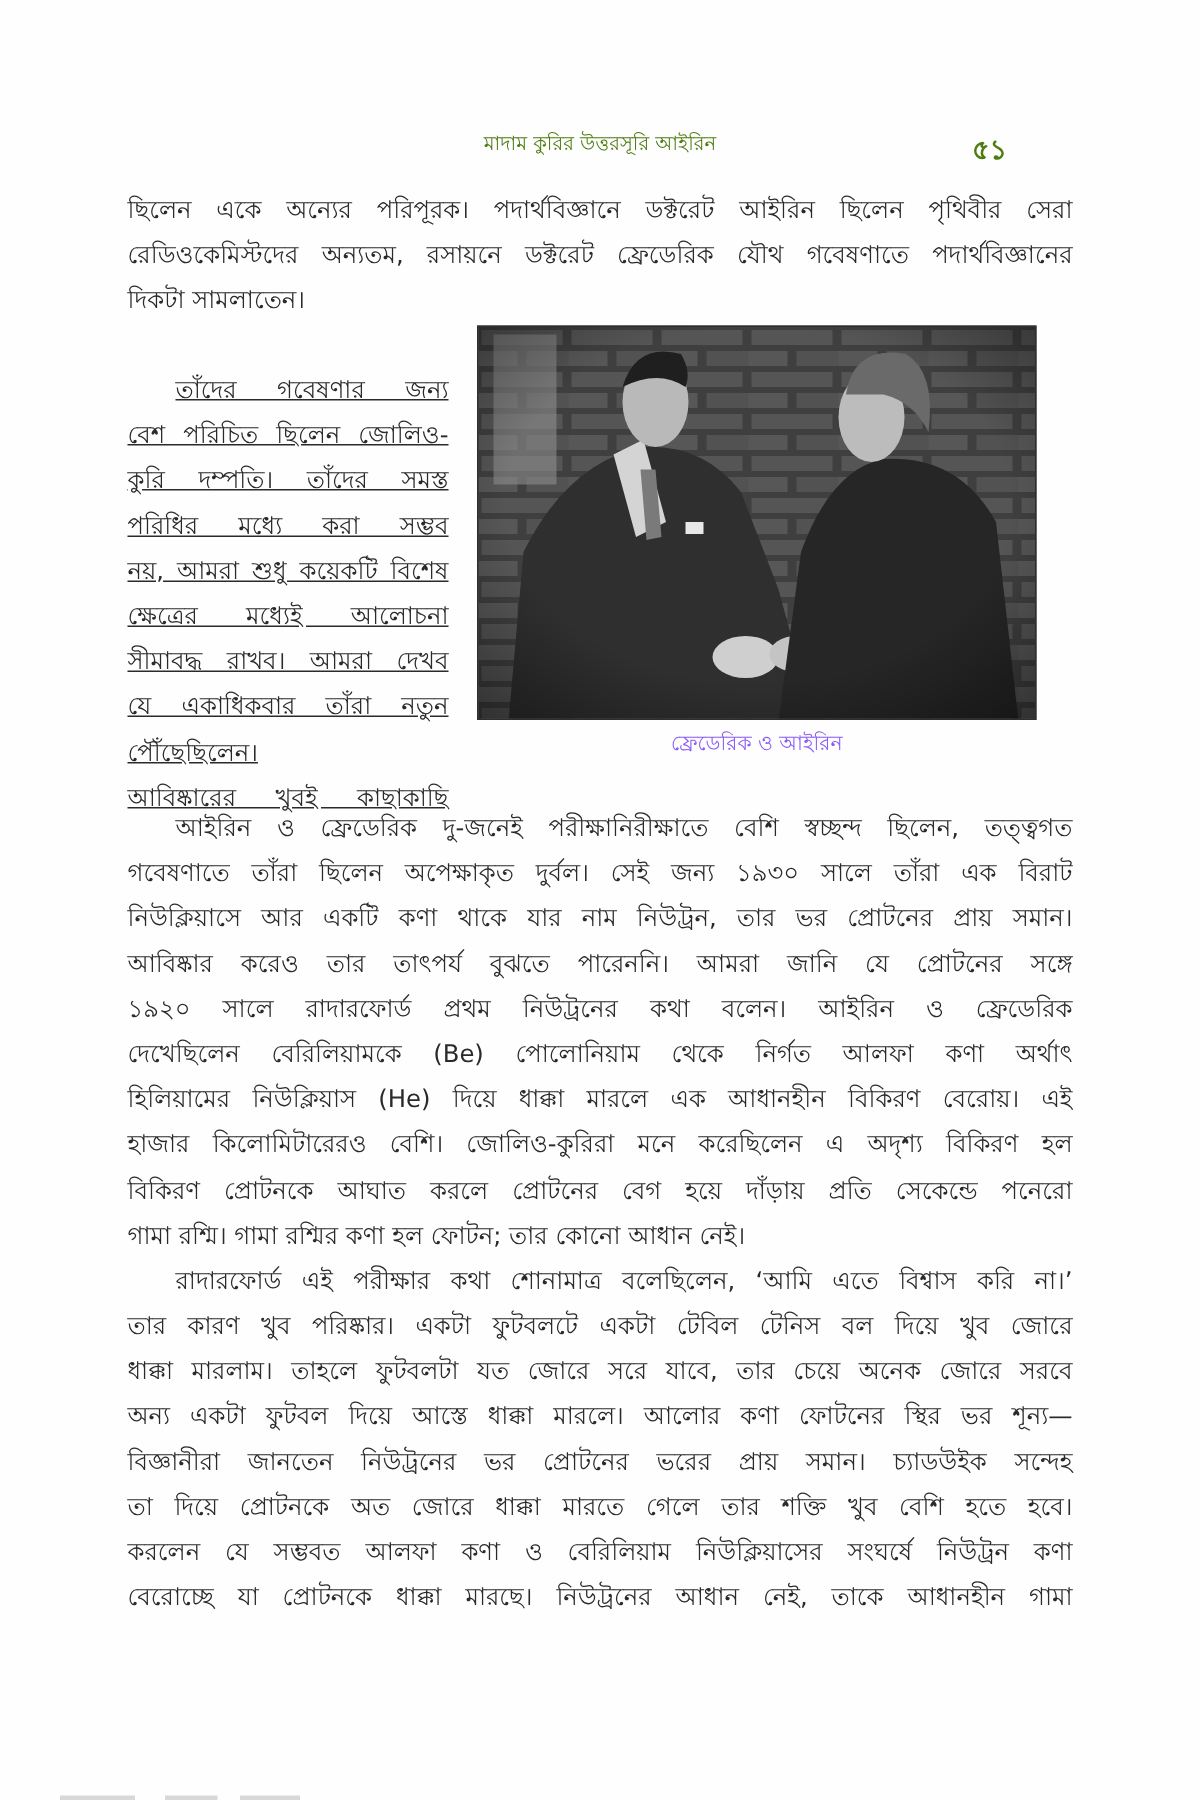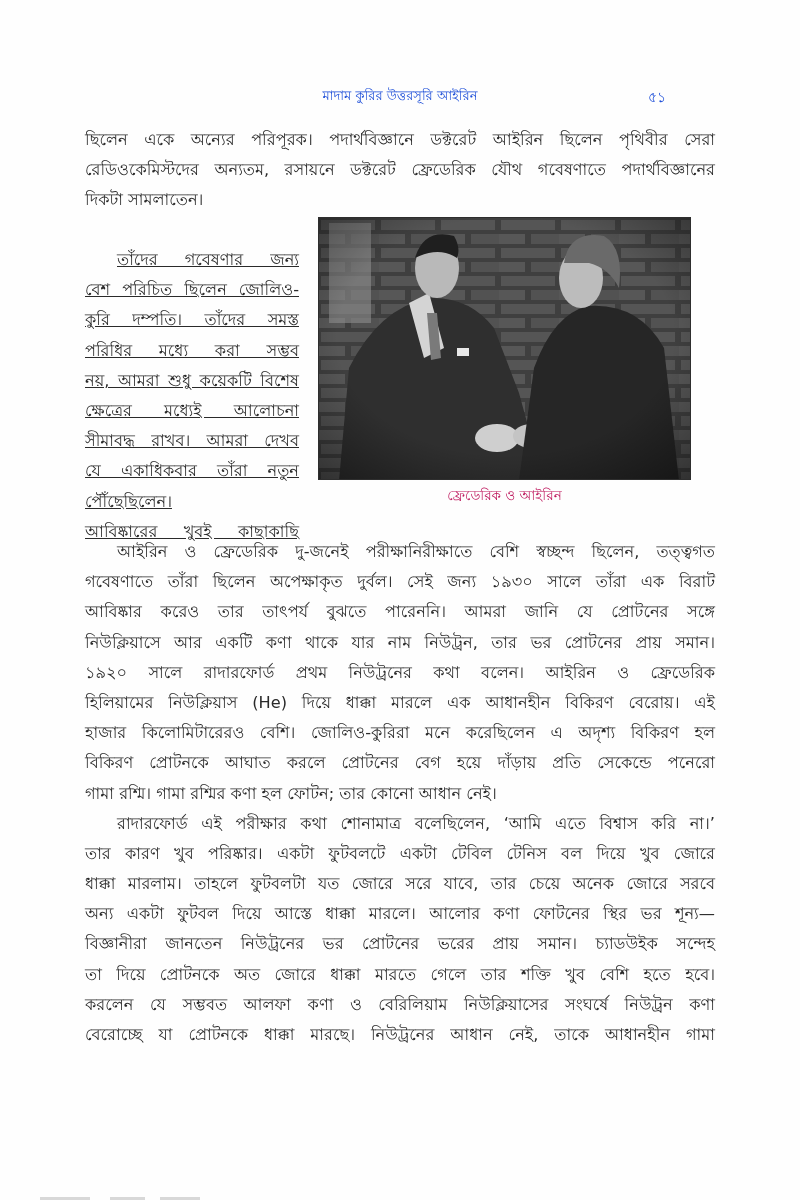--- a/index.html
+++ b/index.html
@@ -21,33 +21,34 @@
     width: 800px; height: 1200px;
     background: #fefefe;
   }
   .running-head {
     position: absolute;
     top: 84px;
     left: 0;
     width: 800px;
     height: 24px;
     font-size: 13px;
-    color: #1d4ed8;
+    color: #4d7c0f;
   }
   .running-head .title {
     position: absolute;
     left: 0; width: 800px;
     text-align: center;
     top: 2px;
   }
   .running-head .folio {
     position: absolute;
     left: 648px;
     top: 2px;
-    font-size: 14px;
+    font-size: 18px;
+    font-weight: bold;
   }
   .text-block {
     position: absolute;
     left: 85px;
     width: 630px;
     font-size: 16.2px;
     line-height: 30.2px;
     text-align: justify;
     text-align-last: left;
   }
@@ -88,21 +89,21 @@
     border: 1px solid #2e2e2e;
     box-sizing: border-box;
   }
   .caption {
     position: absolute;
     left: 0;
     top: 268px;
     width: 373px;
     text-align: center;
     font-size: 13.5px;
-    color: #be185d;
+    color: #8b5cf6;
   }
   .main-block {
     position: absolute;
     left: 85px;
     top: 537px;
     width: 630px;
     font-size: 16.2px;
     line-height: 30.2px;
   }
   .scan-mark {
@@ -175,23 +176,24 @@
         <path d="M245 45 Q250 12 285 18 Q305 30 300 70 Q290 50 270 45 Z" fill="#6a6a6a"></path>
         <rect width="373" height="263" fill="url(#vign)"></rect>
       </svg>
     </div>
     <div class="caption">ফ্রেডেরিক ও আইরিন</div>
   </div>
 
   <div class="main-block">
     <span class="line indent">আইরিন ও ফ্রেডেরিক দু-জনেই পরীক্ষানিরীক্ষাতে বেশি স্বচ্ছন্দ ছিলেন, তত্ত্বগত</span>
     <span class="line">গবেষণাতে তাঁরা ছিলেন অপেক্ষাকৃত দুর্বল। সেই জন্য ১৯৩০ সালে তাঁরা এক বিরাট</span>
+    <span class="line">নিউক্লিয়াসে আর একটি কণা থাকে যার নাম নিউট্রন, তার ভর প্রোটনের প্রায় সমান।</span>
     <span class="line">আবিষ্কার করেও তার তাৎপর্য বুঝতে পারেননি। আমরা জানি যে প্রোটনের সঙ্গে</span>
-    <span class="line">নিউক্লিয়াসে আর একটি কণা থাকে যার নাম নিউট্রন, তার ভর প্রোটনের প্রায় সমান।</span>
     <span class="line">১৯২০ সালে রাদারফোর্ড প্রথম নিউট্রনের কথা বলেন। আইরিন ও ফ্রেডেরিক</span>
+    <span class="line">দেখেছিলেন বেরিলিয়ামকে (Be) পোলোনিয়াম থেকে নির্গত আলফা কণা অর্থাৎ</span>
     <span class="line">হিলিয়ামের নিউক্লিয়াস (He) দিয়ে ধাক্কা মারলে এক আধানহীন বিকিরণ বেরোয়। এই</span>
     <span class="line">হাজার কিলোমিটারেরও বেশি। জোলিও-কুরিরা মনে করেছিলেন এ অদৃশ্য বিকিরণ হল</span>
     <span class="line">বিকিরণ প্রোটনকে আঘাত করলে প্রোটনের বেগ হয়ে দাঁড়ায় প্রতি সেকেন্ডে পনেরো</span>
     <span class="line last">গামা রশ্মি। গামা রশ্মির কণা হল ফোটন; তার কোনো আধান নেই।</span>
     <span class="line indent">রাদারফোর্ড এই পরীক্ষার কথা শোনামাত্র বলেছিলেন, ‘আমি এতে বিশ্বাস করি না।’</span>
     <span class="line">তার কারণ খুব পরিষ্কার। একটা ফুটবলটে একটা টেবিল টেনিস বল দিয়ে খুব জোরে</span>
     <span class="line">ধাক্কা মারলাম। তাহলে ফুটবলটা যত জোরে সরে যাবে, তার চেয়ে অনেক জোরে সরবে</span>
     <span class="line">অন্য একটা ফুটবল দিয়ে আস্তে ধাক্কা মারলে। আলোর কণা ফোটনের স্থির ভর শূন্য—</span>
     <span class="line">বিজ্ঞানীরা জানতেন নিউট্রনের ভর প্রোটনের ভরের প্রায় সমান। চ্যাডউইক সন্দেহ</span>
     <span class="line">তা দিয়ে প্রোটনকে অত জোরে ধাক্কা মারতে গেলে তার শক্তি খুব বেশি হতে হবে।</span>

